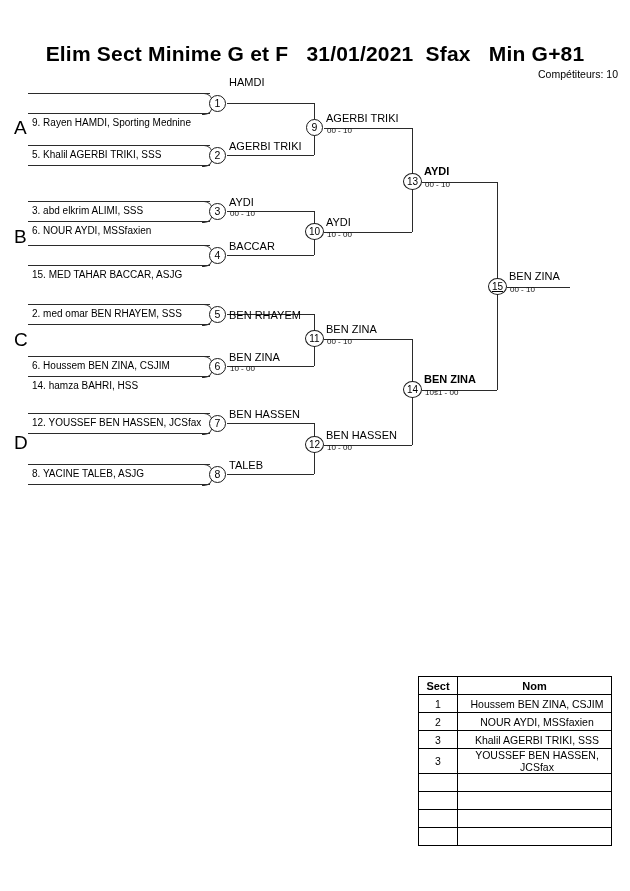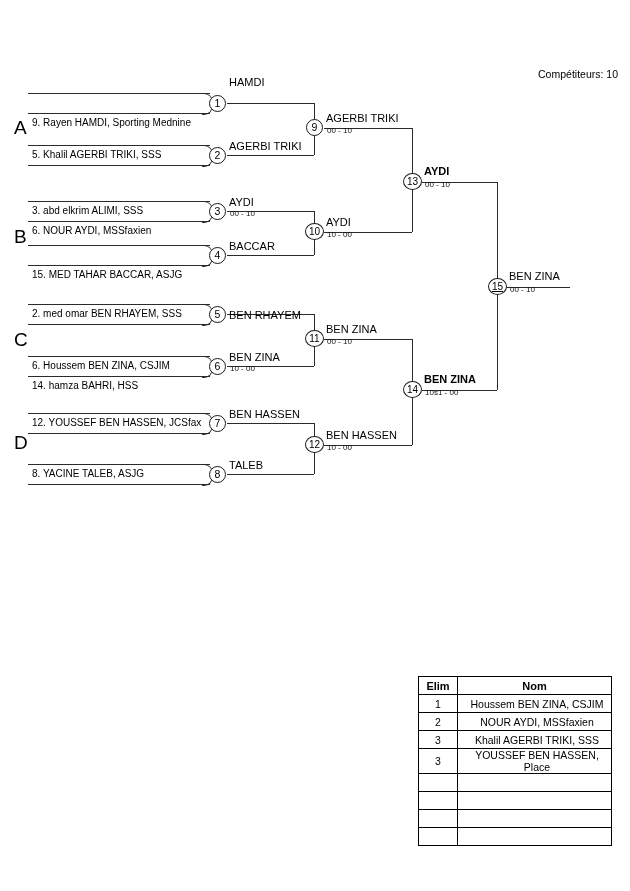--- a/index.html
+++ b/index.html
@@ -77,20 +77,21 @@
   table.res td.place{width:38px;text-align:center;}
   table.res td.nom{width:148px;text-align:center;padding-left:5px;}
   table.res th.place{width:38px;}
   table.res th.nom{width:148px;}
 </style>
 </head>
 <body>
 
 <div id="page">
 
+  <div class="title">Elim Sect Minime G et F   31/01/2021  Sfax   Min G+81</div>
   <div class="competitors">Compétiteurs: 10</div>
 
   <div class="grp" style="left:14px;top:118px;">A</div>
   <div class="grp" style="left:14px;top:227px;">B</div>
   <div class="grp" style="left:14px;top:330px;">C</div>
   <div class="grp" style="left:14px;top:433px;">D</div>
 
   <div class="hline" style="left:28px;top:93px;width:182px;"></div>
   <div class="hline" style="left:28px;top:113px;width:182px;"></div>
   <div class="hook" style="left:202px;top:93px;width:10px;height:20px;"></div>
@@ -198,40 +199,40 @@
   <div class="vline" style="left:497px;top:182px;height:208px;"></div>
   <div class="circ wide" style="left:488px;top:278px;text-decoration:underline;">15</div>
   <div class="wname" style="left:509px;top:270px;">BEN ZINA</div>
   <div class="score" style="left:510px;top:285px;">00 - 10</div>
   <div class="hline" style="left:507px;top:287px;width:63px;"></div>
 
 
   <table class="res" style="left:418px;top:676px;">
     <thead>
       <tr>
-        <th class="place">Elim</th>
+        <th class="place">Sect</th>
         <th class="nom">Nom</th>
       </tr>
     </thead>
     <tbody>
       <tr>
         <td class="place">1</td>
         <td class="nom">Houssem BEN ZINA, CSJIM</td>
       </tr>
       <tr>
         <td class="place">2</td>
         <td class="nom">NOUR AYDI, MSSfaxien</td>
       </tr>
       <tr>
         <td class="place">3</td>
         <td class="nom">Khalil AGERBI TRIKI, SSS</td>
       </tr>
       <tr>
         <td class="place">3</td>
-        <td class="nom">YOUSSEF BEN HASSEN, Place</td>
+        <td class="nom">YOUSSEF BEN HASSEN, JCSfax</td>
       </tr>
       <tr>
         <td class="place"></td>
         <td class="nom"></td>
       </tr>
       <tr>
         <td class="place"></td>
         <td class="nom"></td>
       </tr>
       <tr>

